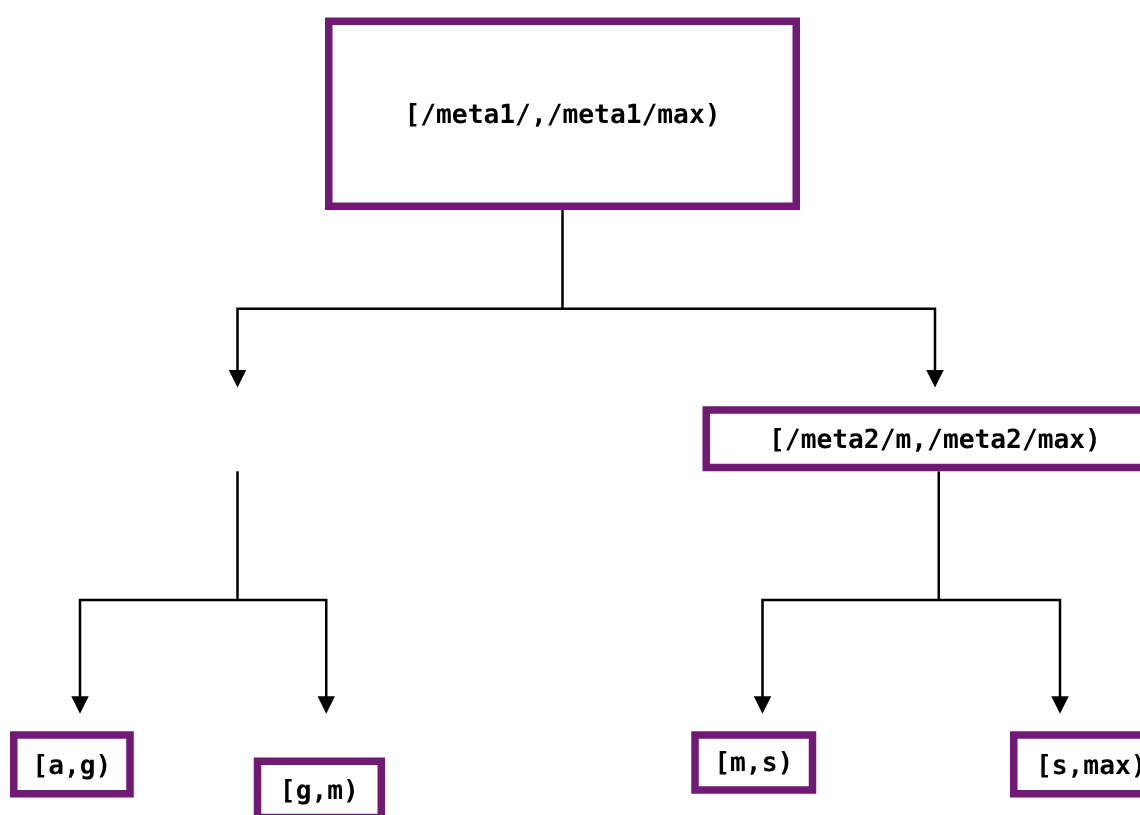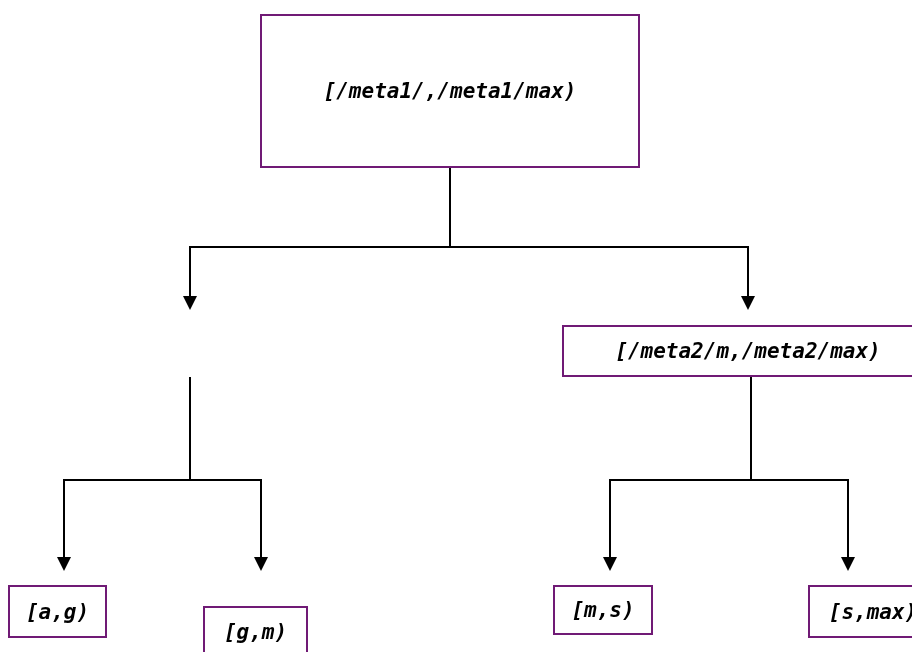--- a/index.html
+++ b/index.html
@@ -18,31 +18,30 @@
   .connectors {
     position: absolute;
     left: 0;
     top: 0;
     width: 912px;
     height: 652px;
   }
   .node {
     position: absolute;
     box-sizing: border-box;
-    border: 2px solid #701a75;
+    border: 6px solid #701a75;
     background: #ffffff;
     display: flex;
     align-items: center;
     justify-content: center;
     color: #000000;
     font-size: 21px;
     font-weight: bold;
     letter-spacing: 0;
     white-space: nowrap;
-    font-style: italic;
   }
   .node-root   { left: 260px; top: 14px;  width: 380px; height: 154px; }
   .node-left   { left: 22px;  top: 325px; width: 324px; height: 52px;  }
   .node-right  { left: 562px; top: 325px; width: 372px; height: 52px;  }
   .node-leaf-ag   { left: 8px;   top: 585px; width: 99px;  height: 53px; }
   .node-leaf-gm   { left: 203px; top: 606px; width: 105px; height: 51px; }
   .node-leaf-ms   { left: 553px; top: 585px; width: 100px; height: 50px; }
   .node-leaf-smax { left: 808px; top: 585px; width: 130px; height: 53px; }
 </style>
 </head>

